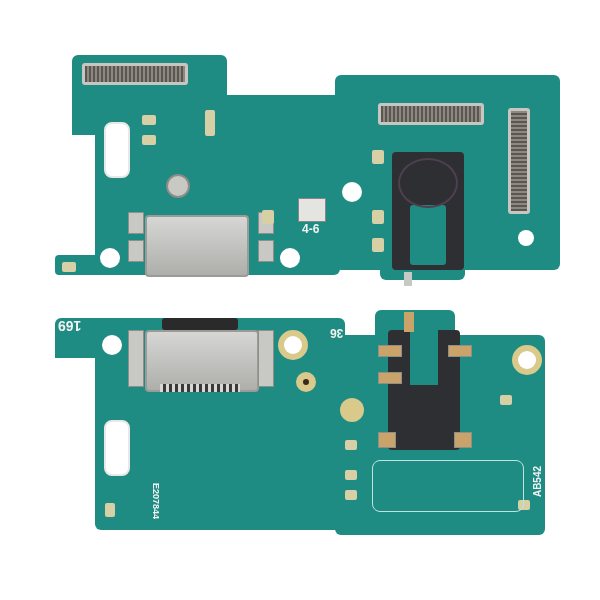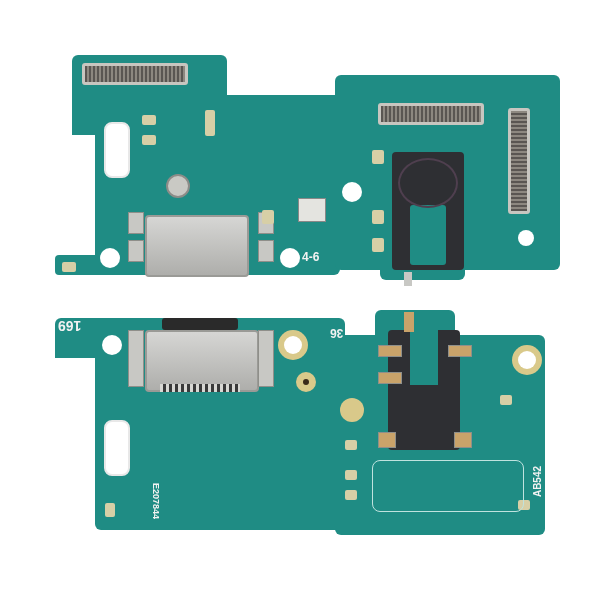--- a/index.html
+++ b/index.html
@@ -59,21 +59,21 @@
 
   <div class="pad" style="left:142px;top:115px;width:14px;height:10px;"></div>
   <div class="pad" style="left:142px;top:135px;width:14px;height:10px;"></div>
   <div class="pad" style="left:205px;top:110px;width:10px;height:26px;"></div>
   <div class="pad" style="left:62px;top:262px;width:14px;height:10px;"></div>
   <div class="pad" style="left:372px;top:150px;width:12px;height:14px;"></div>
   <div class="pad" style="left:372px;top:210px;width:12px;height:14px;"></div>
   <div class="pad" style="left:372px;top:238px;width:12px;height:14px;"></div>
   <div class="pad" style="left:262px;top:210px;width:12px;height:14px;"></div>
 
-  <span class="silk" style="left:302px;top:250px;font-size:12px;">4-6</span>
+  <span class="silk" style="left:302px;top:222px;font-size:12px;">4-6</span>
 </div>
 
 <div>
   <div class="pcb" style="left:55px;top:318px;width:290px;height:40px;border-radius:6px 6px 0 0;"></div>
   <div class="pcb" style="left:95px;top:330px;width:250px;height:200px;border-radius:0 0 6px 6px;"></div>
   <div class="pcb" style="left:335px;top:335px;width:210px;height:200px;border-radius:6px;"></div>
   <div class="pcb" style="left:375px;top:310px;width:80px;height:40px;border-radius:6px 6px 0 0;"></div>
 
   <div class="usbc" style="left:145px;top:330px;width:110px;height:58px;"></div>
   <div class="abs" style="left:162px;top:318px;width:76px;height:12px;background:#2a2a2a;border-radius:3px;"></div>

